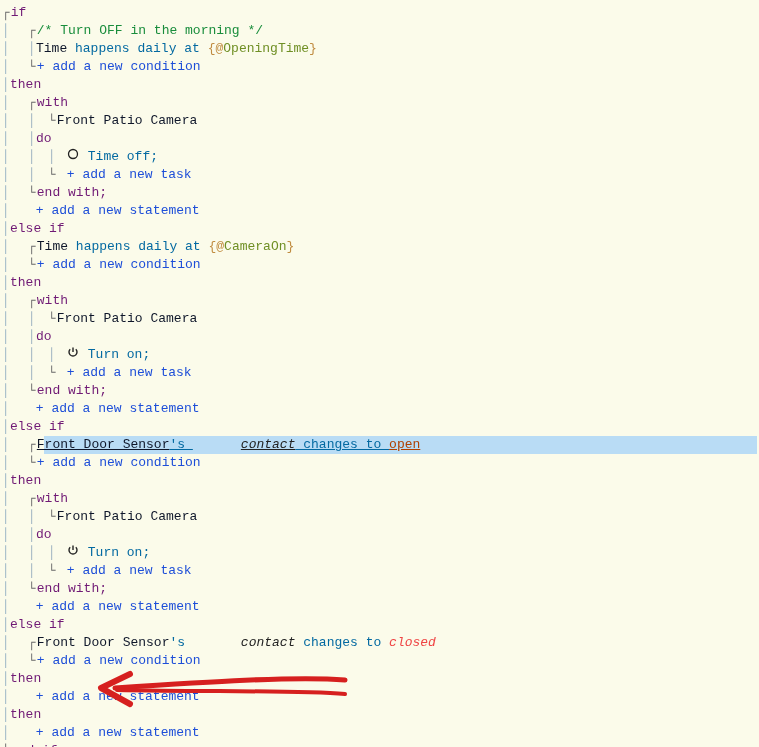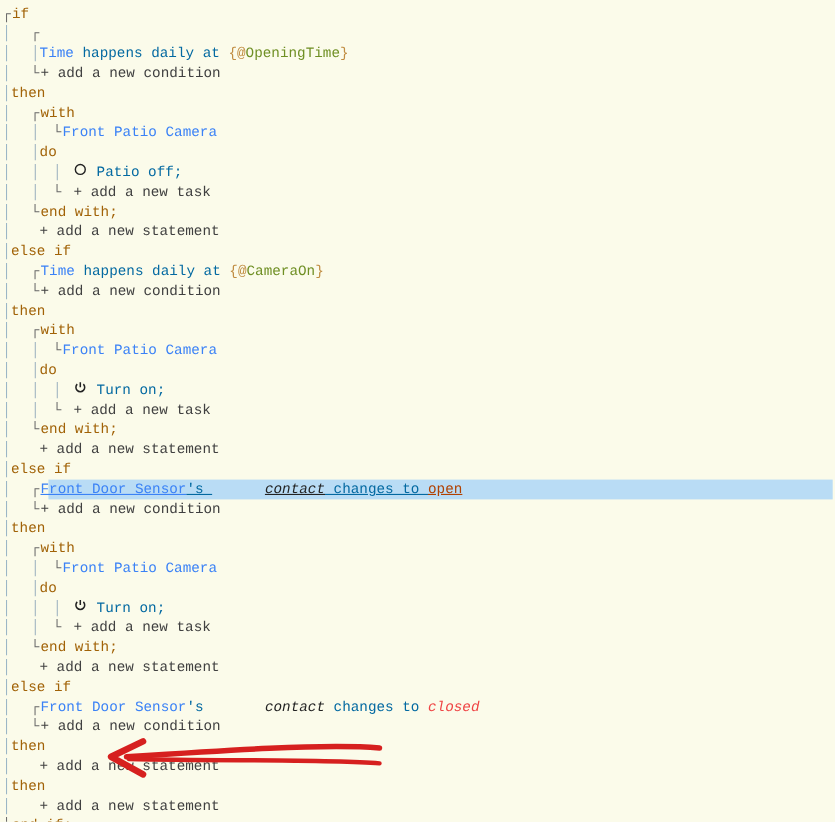--- a/index.html
+++ b/index.html
@@ -37,25 +37,25 @@
     text-align: center;
     flex: 0 0 8px;
   }
   .vbar.v1 { color: #99b4c5; } 
   .vbar.v2 { color: #9cb1c0; } 
   .indent { display: inline-block; }
   .i1 { width: 18px; } 
   .i2 { width: 12px; }
   .i3 { width: 10px; }
 
-  .kw { color: #a16207; }      
+  .kw { color: #701a75; }      
   .comment { color: #198d3c; } 
-  .id { color: #3b82f6; }      
+  .id { color: #0f172a; }      
   .txt { color: #0369a1; }
-  .placeholder { color: #404040; text-align: center; }
+  .placeholder { color: #1d4ed8; text-align: center; }
   .var-frame { color: #c08c41; } 
   .var-at { color: #c08c41; }
   .var-name { color: #6f8f24; }
   .attr { color: #222; font-style: italic; margin-left: 48px; }
   .state-open { color: #b04000; font-family: Liberation Mono, monospace; }
   .state-closed { color: #ef4444; font-style: italic; }
   .link { text-decoration: underline; }
 
   .icon {
     display: inline-block;
@@ -87,21 +87,21 @@
 </style>
 </head>
 <body>
 
 <div class="editor">
 
 <div class="row">
   <span class="corner">┌</span><span class="kw">if</span>
 </div>
 <div class="row">
-  <span class="vbar v1">│</span><span class="indent i1"></span><span class="corner">┌</span>
+  <span class="vbar v1">│</span><span class="indent i1"></span><span class="corner">┌</span><span class="comment">/* Turn OFF in the morning */</span>
 </div>
 <div class="row">
   <span class="vbar v1">│</span><span class="indent i1"></span><span class="vbar v2">│</span><span class="id">Time</span><span class="txt"> happens daily at </span><span class="var-frame">{</span><span class="var-at">@</span><span class="var-name">OpeningTime</span><span class="var-frame">}</span>
 </div>
 <div class="row">
   <span class="vbar v1">│</span><span class="indent i1"></span><span class="corner">└</span><span class="placeholder">+ add a new condition</span>
 </div>
 <div class="row">
   <span class="vbar v1">│</span><span class="kw">then</span>
 </div>
@@ -110,21 +110,21 @@
 </div>
 <div class="row">
   <span class="vbar v1">│</span><span class="indent i1"></span><span class="vbar v2">│</span><span class="indent i2"></span><span class="corner">└</span><span class="id">Front Patio Camera</span>
 </div>
 <div class="row">
   <span class="vbar v1">│</span><span class="indent i1"></span><span class="vbar v2">│</span><span class="kw">do</span>
 </div>
 <div class="row">
   <span class="vbar v1">│</span><span class="indent i1"></span><span class="vbar v2">│</span><span class="indent i2"></span><span class="vbar v2">│</span><span class="indent i3"></span><span class="icon"><svg width="12" height="12" viewBox="0 0 12 12">
           <circle cx="6" cy="6" r="4.5" fill="none" stroke="#222" stroke-width="1.3"></circle>
-        </svg></span><span> </span><span class="txt">Patio off;</span>
+        </svg></span><span> </span><span class="txt">Time off;</span>
 </div>
 <div class="row">
   <span class="vbar v1">│</span><span class="indent i1"></span><span class="vbar v2">│</span><span class="indent i2"></span><span class="corner">└</span><span class="indent i3"></span><span class="placeholder">+ add a new task</span>
 </div>
 <div class="row">
   <span class="vbar v1">│</span><span class="indent i1"></span><span class="corner">└</span><span class="kw">end with;</span>
 </div>
 <div class="row">
   <span class="vbar v1">│</span><span class="indent i1"></span><span> </span><span class="placeholder">+ add a new statement</span>
 </div>

